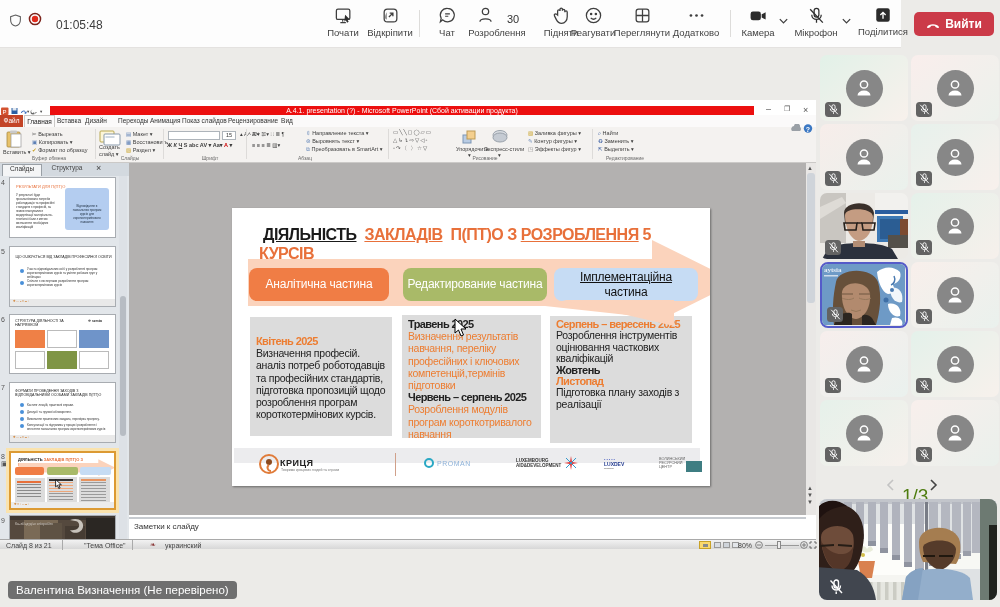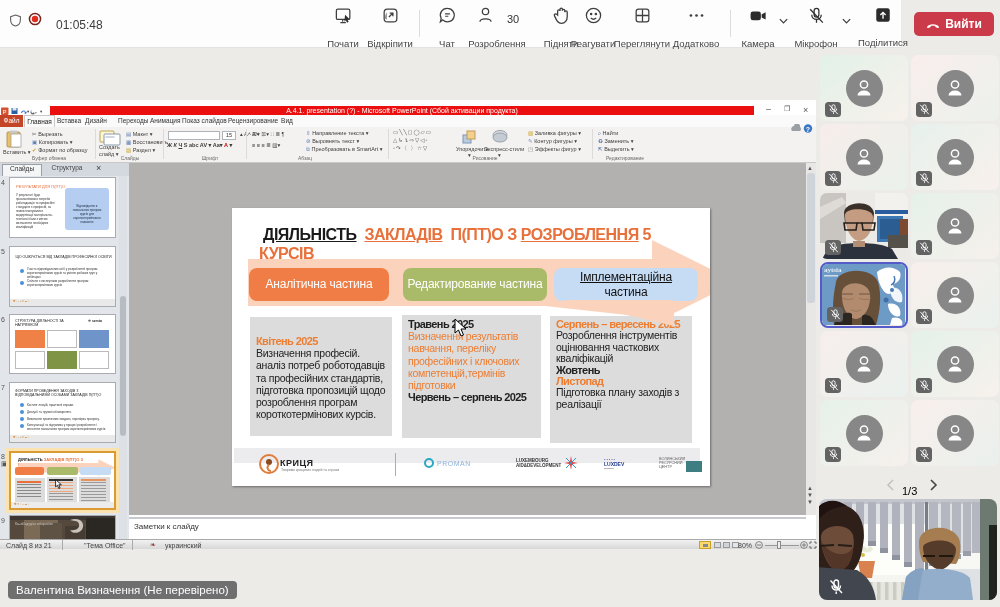--- a/index.html
+++ b/index.html
@@ -3,21 +3,21 @@
 <meta charset="utf-8">
 <style>
 * { margin:0; padding:0; box-sizing:border-box; }
 html,body { width:1000px; height:607px; overflow:hidden; }
 body { font-family:"Liberation Sans", sans-serif; position:relative; background:#ecebe8; }
 .abs { position:absolute; }
 
 
 #topbar { position:absolute; left:0; top:0; width:901px; height:48px; background:#fdfdfd; border-bottom:1px solid #e4e2e0; z-index:30; }
 .tbtn { position:absolute; top:6px; text-align:center; color:#404040; }
-.tbtn .lbl { font-size:9.5px; margin-top:13px; color:#424242; white-space:nowrap; }
+.tbtn .lbl { font-size:9.5px; margin-top:2px; color:#424242; white-space:nowrap; }
 .tbtn svg { display:block; margin:0 auto; }
 .tsep { position:absolute; top:10px; width:1px; height:27px; background:#dddcda; }
 #time { position:absolute; left:56px; top:18px; font-size:12px; color:#3c3c3c; }
 #leave { position:absolute; left:914px; top:12px; width:80px; height:24px; background:#cb3a48; border-radius:5px; color:#fff; font-size:12px; font-weight:bold; text-align:center; line-height:24px; }
 
 
 #ppt { position:absolute; left:0; top:100px; width:816px; height:449px; background:#fff; z-index:5; }
 #redbar { position:absolute; left:50px; top:6px; width:704px; height:9px; background:#ec0f0f; color:#fff; font-size:7px; text-align:center; line-height:9px; }
 #tabs { position:absolute; left:0; top:15px; width:816px; height:12px; background:#fbfafa; font-size:6.5px; color:#333; }
 .tab { position:absolute; top:0; height:12px; line-height:12px; text-align:center; white-space:nowrap; font-size:6.5px; }
@@ -376,20 +376,21 @@
       <div class="sbox" style="left:171px;width:144px;background:#a9ba68;line-height:33px">Редактирование частина</div>
       <div class="sbox" style="left:322px;width:144px;background:#c6dcf4;color:#111;line-height:15px;padding-top:2px"><u>Імплементаційна</u><br>частина</div>
       <div class="spanel" style="left:18px;top:109px;width:142px;height:119px">
         <div class="o b" style="margin-top:15px">Квітень 2025</div>
         <div>Визначення професій. аналіз потреб роботодавців та професійних стандартів, підготовка пропозицій щодо розроблення програм короткотермінових курсів.</div>
       </div>
       <div class="spanel" style="left:170px;top:107px;width:139px;height:123px">
         <div class="b">Травень 2025</div>
         <div class="o">Визначення результатів навчання, переліку професійних і ключових компетенцій,термінів підготовки</div>
         <div class="b">Червень – серпень 2025</div>
+        <div class="o">Розроблення модулів програм короткотривалого навчання</div>
       </div>
       <div class="spanel" style="left:318px;top:108px;width:142px;height:127px;line-height:11.4px">
         <div class="o b">Серпень – вересень 2025</div>
         <div>Розроблення інструментів оцінювання часткових кваліфікацій</div>
         <div class="b">Жовтень</div>
         <div class="o b">Листопад</div>
         <div>Підготовка плану заходів з реалізації</div>
       </div>
       <div class="abs" style="left:330px;top:92px;width:112px;height:26px;background:#fbd3bc;clip-path:polygon(0 0,100% 0,100% 100%)"></div>
 
@@ -646,21 +647,21 @@
           <path d="M3 6 c0 5 8 5 8 0 M7 10.5 v2"></path>
           <path d="M1.5 1 L12.5 13"></path>
         </svg>
       </div></div>
   </div>
 
 <div id="pager">
   <svg class="abs" style="left:40px;top:3px" width="12" height="12" viewBox="0 0 12 12" fill="none" stroke="#c3c3c3" stroke-width="1.6">
       <path d="M8 1 L3 6 l5 5"></path>
     </svg>
-  <div class="abs" style="left:57px;top:9px;font-size:11px;color:#000000">1/3</div>
+  <div class="abs" style="left:57px;top:9px;font-size:19px;color:#4d7c0f">1/3</div>
   <svg class="abs" style="left:82px;top:3px" width="12" height="12" viewBox="0 0 12 12" fill="none" stroke="#444" stroke-width="1.6">
       <path d="M4 1 l5 5 -5 5"></path>
     </svg>
 </div>
 
 <div id="bigvid">
   <svg width="178" height="101" viewBox="0 0 178 101">
     <rect width="178" height="101" fill="#dfe2e4"></rect>
     <rect x="0" y="0" width="178" height="5" fill="#c2c5cb"></rect>
 

